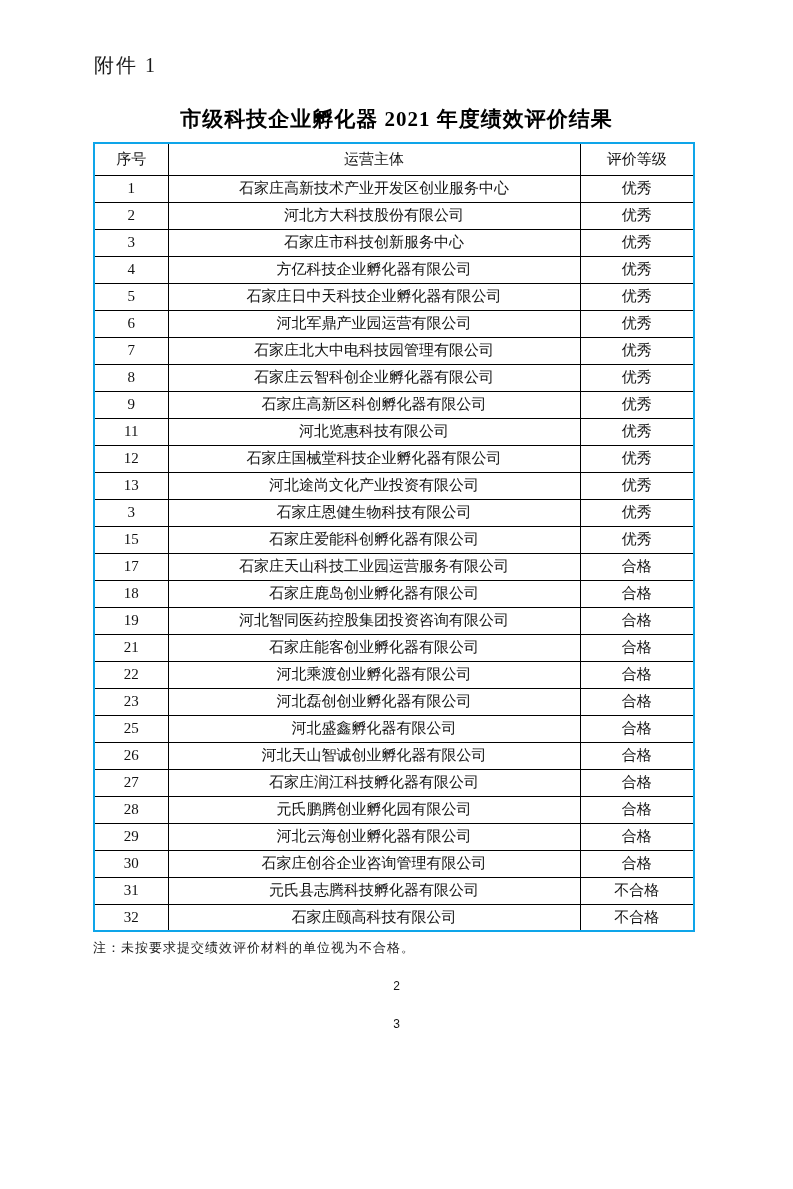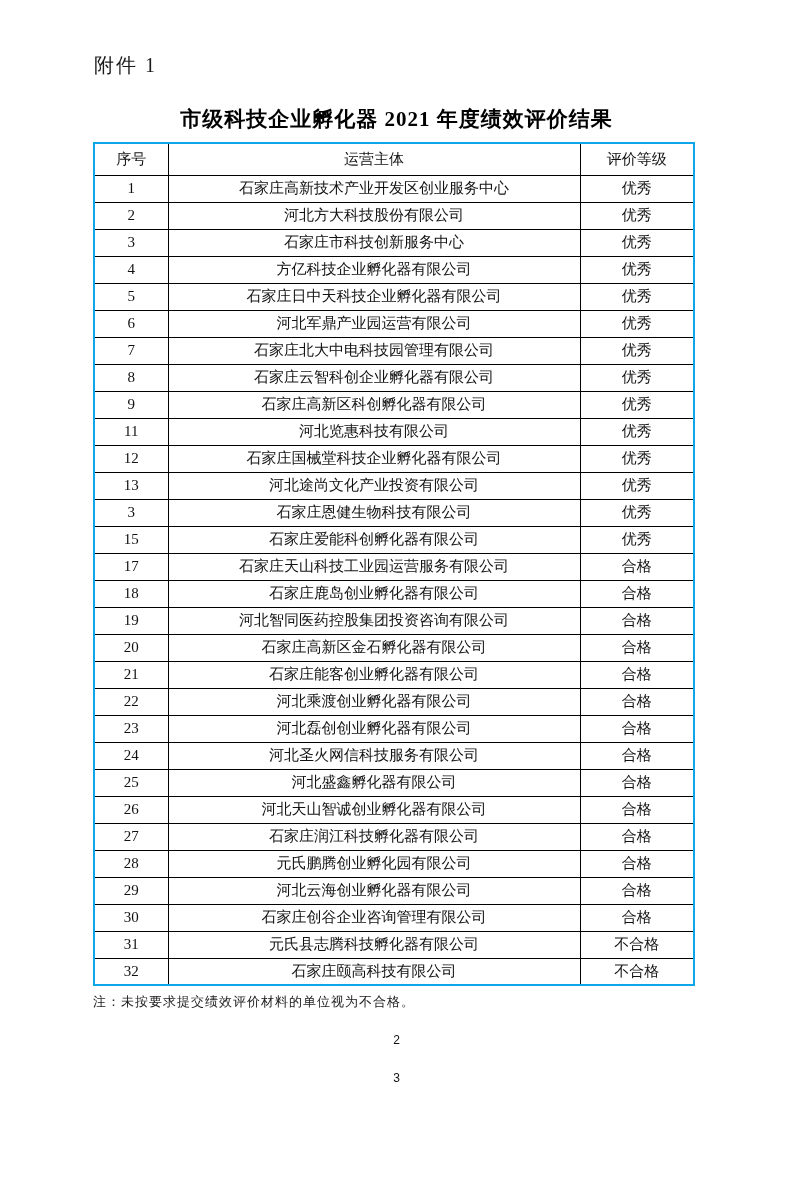--- a/index.html
+++ b/index.html
@@ -190,49 +190,39 @@
       <td>石家庄鹿岛创业孵化器有限公司</td>
       <td>合格</td>
     </tr>
 
     <tr>
       <td>19</td>
       <td>河北智同医药控股集团投资咨询有限公司</td>
       <td>合格</td>
     </tr>
 
-    <tr>
-      <td>20</td>
-      <td>石家庄高新区金石孵化器有限公司</td>
-      <td>合格</td>
-    </tr>
 
     <tr>
       <td>21</td>
       <td>石家庄能客创业孵化器有限公司</td>
       <td>合格</td>
     </tr>
 
     <tr>
       <td>22</td>
       <td>河北乘渡创业孵化器有限公司</td>
       <td>合格</td>
     </tr>
 
     <tr>
       <td>23</td>
       <td>河北磊创创业孵化器有限公司</td>
       <td>合格</td>
     </tr>
 
-    <tr>
-      <td>24</td>
-      <td>河北圣火网信科技服务有限公司</td>
-      <td>合格</td>
-    </tr>
 
     <tr>
       <td>25</td>
       <td>河北盛鑫孵化器有限公司</td>
       <td>合格</td>
     </tr>
 
     <tr>
       <td>26</td>
       <td>河北天山智诚创业孵化器有限公司</td>

